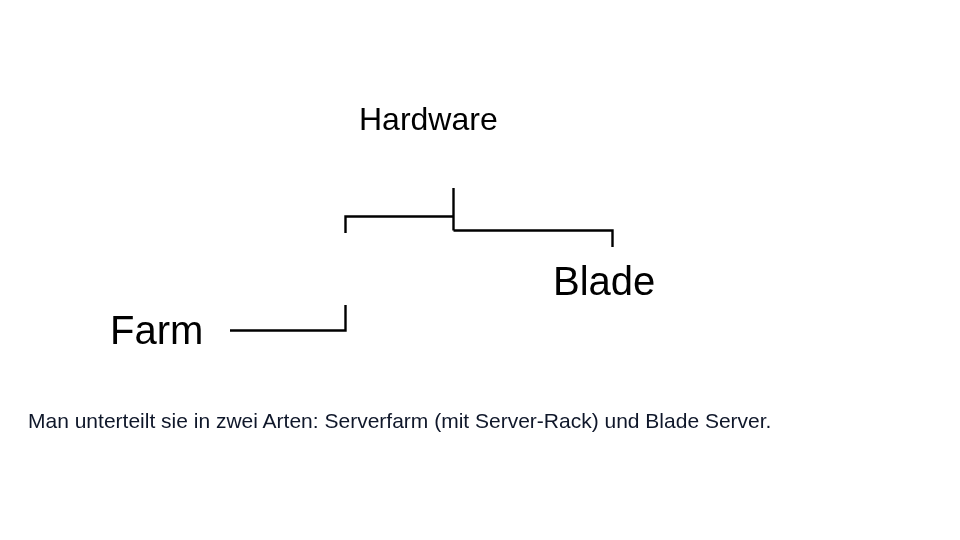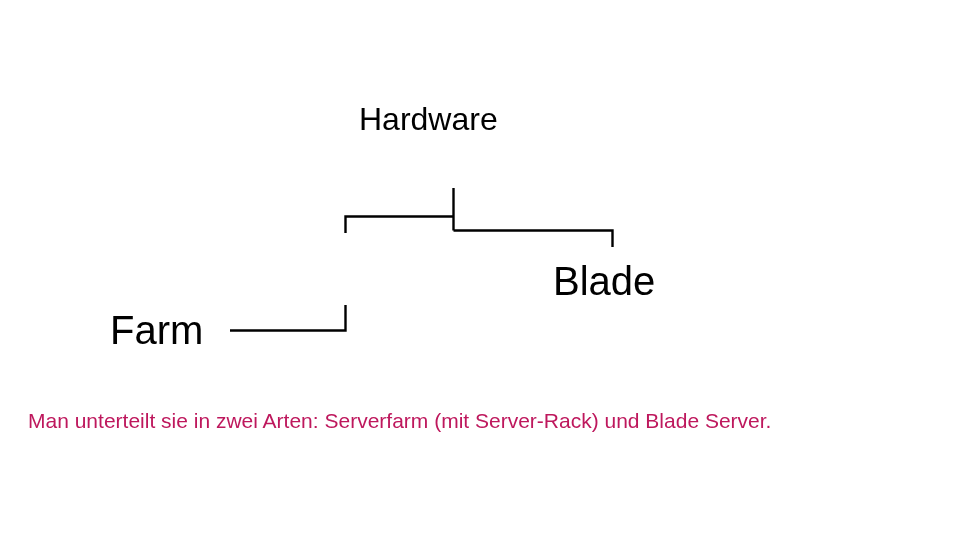--- a/index.html
+++ b/index.html
@@ -49,21 +49,21 @@
     top: 310px;
     font-size: 40px;
   }
   #caption {
     position: absolute;
     left: 28px;
     top: 408px;
     width: 912px;
     font-size: 21px;
     line-height: 1.25;
-    color: #be185d;
+    color: #0f172a;
     white-space: nowrap;
   }
   #connectors {
     position: absolute;
     left: 0;
     top: 0;
     width: 960px;
     height: 540px;
   }
   #connectors path {

